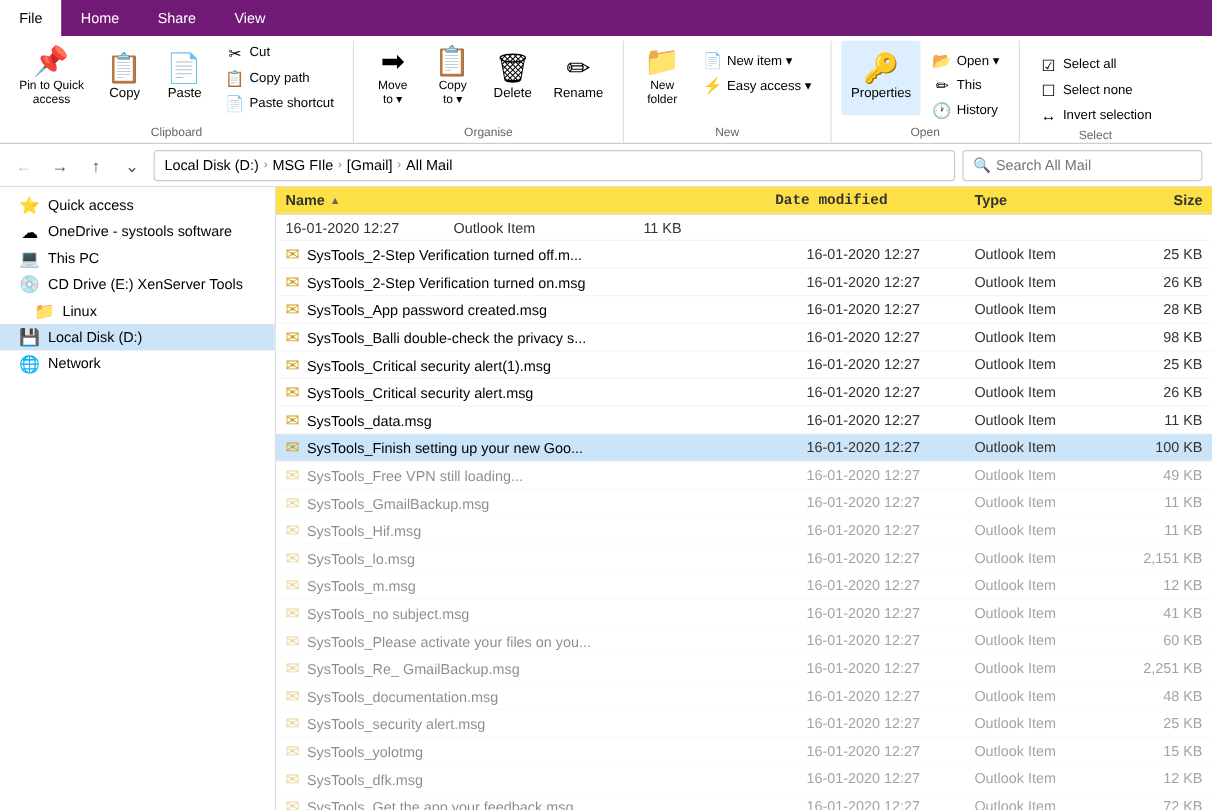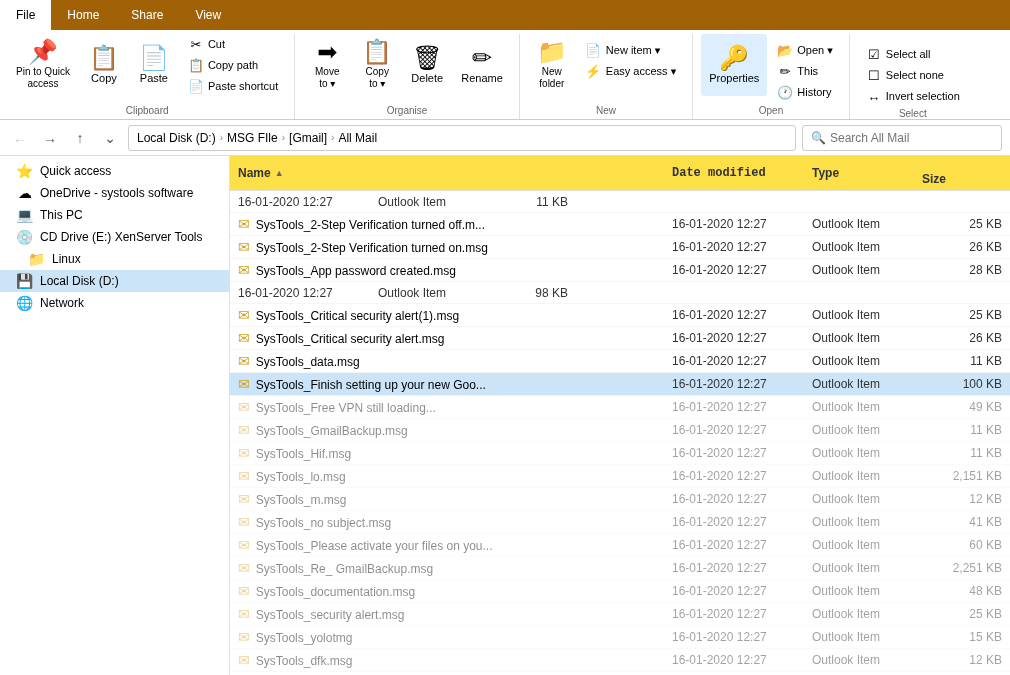--- a/index.html
+++ b/index.html
@@ -1,19 +1,19 @@
 <!DOCTYPE html>
 <html><head>
   <meta charset="utf-8">
   <style>
     * { margin: 0; padding: 0; box-sizing: border-box; }
     body { font-family: 'Segoe UI', Arial, sans-serif; font-size: 12px; background: #f0f0f0; color: #000; width: 1010px; height: 675px; overflow: hidden; }
 
     
-    .ribbon-tabs { display: flex; height: 30px; background: #a16207; }
+    .ribbon-tabs { display: flex; height: 30px; background: #701a75; }
     .ribbon-tab { padding: 6px 16px; font-size: 12px; color: #fff; cursor: pointer; display: flex; align-items: center; }
     .ribbon-tab.active { background: #fff; color: #000; }
 
     
     .ribbon { background: #fff; border-bottom: 1px solid #ccc; display: flex; align-items: stretch; padding: 4px 0 0 0; height: 90px; }
     .ribbon-group { display: flex; flex-direction: column; border-right: 1px solid #e0e0e0; padding: 0 8px; min-width: 80px; }
     .ribbon-group-label { font-size: 10px; color: #666; text-align: center; margin-top: auto; padding: 2px 0 3px 0; }
     .ribbon-buttons { display: flex; flex-direction: row; align-items: flex-start; gap: 2px; flex: 1; }
     .ribbon-btn-large { display: flex; flex-direction: column; align-items: center; justify-content: center; padding: 4px 8px; cursor: pointer; border-radius: 3px; min-width: 48px; font-size: 11px; text-align: center; gap: 2px; height: 62px; }
     .ribbon-btn-icon { font-size: 24px; line-height: 1; }
@@ -43,22 +43,22 @@
     .sidebar-item.selected { background: #cce4f7; }
     .sidebar-icon { font-size: 14px; width: 18px; text-align: center; }
     .sidebar-label { flex: 1; }
     .sidebar-item-indent1 { padding-left: 28px; }
 
     
     .file-list { flex: 1; background: #fff; overflow-y: auto; }
     .file-list-header { display: flex; align-items: center; padding: 4px 8px; border-bottom: 1px solid #e0e0e0; background: #fde047; position: sticky; top: 0; z-index: 1; }
     .col-name { flex: 1; min-width: 250px; display: flex; align-items: center; gap: 4px; cursor: pointer; }
     .col-date { width: 140px; cursor: pointer; font-family: Liberation Mono, monospace; }
-    .col-type { width: 110px; cursor: pointer; }
-    .col-size { width: 80px; cursor: pointer; margin-top: 12px; }
+    .col-type { width: 110px; cursor: pointer; margin-left: 26px; }
+    .col-size { width: 80px; text-align: right; cursor: pointer; }
     .col-header { font-size: 12px; font-weight: 600; color: #333; }
     .sort-arrow { font-size: 9px; color: #666; }
     .file-row { display: flex; align-items: center; padding: 3px 8px; border-bottom: 1px solid #f5f5f5; cursor: pointer; min-height: 22px; }
     .file-row.selected { background: #cce4f7; }
     .file-row.blurred { opacity: 0.45; }
     .file-icon { font-size: 14px; margin-right: 6px; color: #d0a020; }
     .file-name { flex: 1; min-width: 250px; font-size: 12px; overflow: hidden; text-overflow: ellipsis; white-space: nowrap; }
     .file-date { width: 140px; font-size: 12px; color: #333; }
     .file-type { width: 110px; font-size: 12px; color: #333; }
     .file-size { width: 80px; font-size: 12px; color: #333; text-align: right; }
@@ -283,20 +283,23 @@
     </div>
         <div class="file-row">
       <div class="file-name">
         <span class="file-icon">✉</span>SysTools_App password created.msg
       </div>
       <div class="file-date">16-01-2020 12:27</div>
       <div class="file-type">Outlook Item</div>
       <div class="file-size">28 KB</div>
     </div>
         <div class="file-row">
+      <div class="file-name">
+        <span class="file-icon">✉</span>SysTools_Balli double-check the privacy s...
+      </div>
       <div class="file-date">16-01-2020 12:27</div>
       <div class="file-type">Outlook Item</div>
       <div class="file-size">98 KB</div>
     </div>
         <div class="file-row">
       <div class="file-name">
         <span class="file-icon">✉</span>SysTools_Critical security alert(1).msg
       </div>
       <div class="file-date">16-01-2020 12:27</div>
       <div class="file-type">Outlook Item</div>

